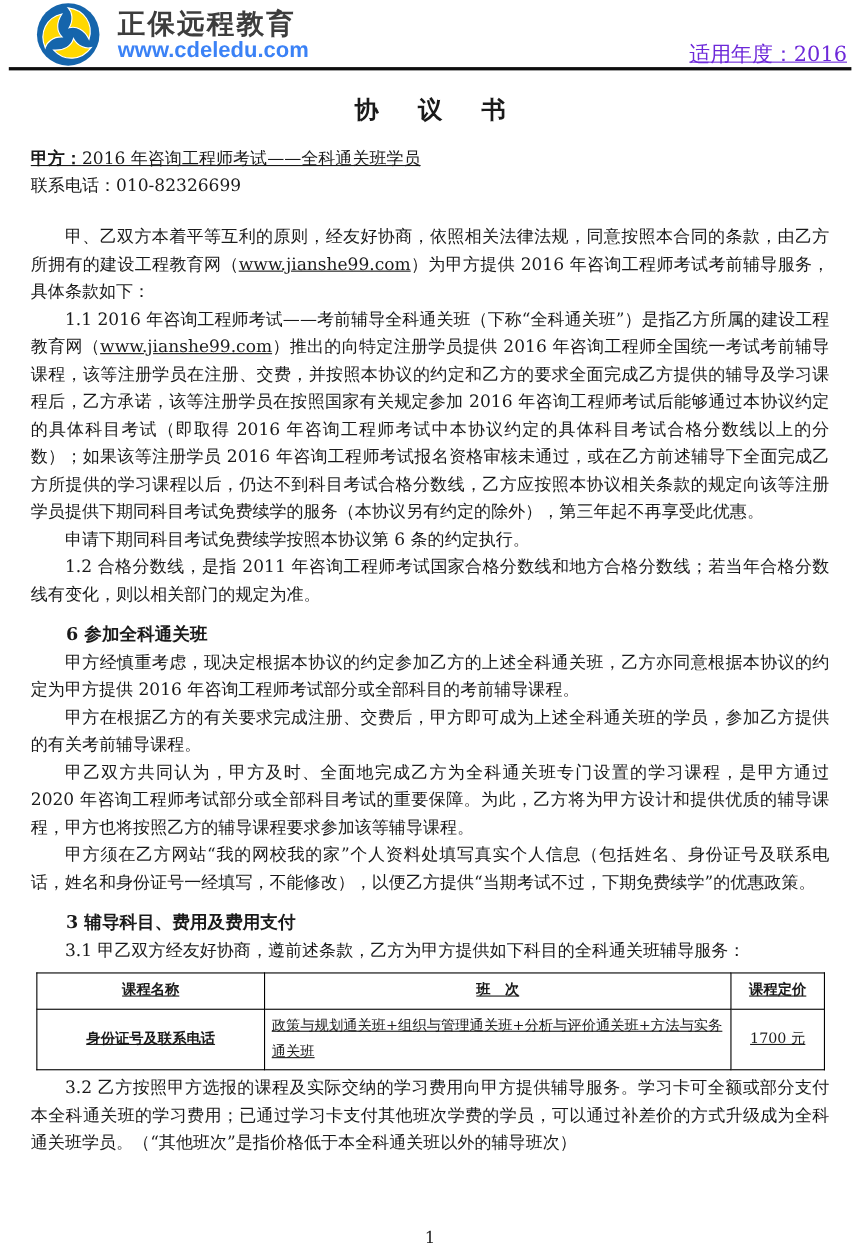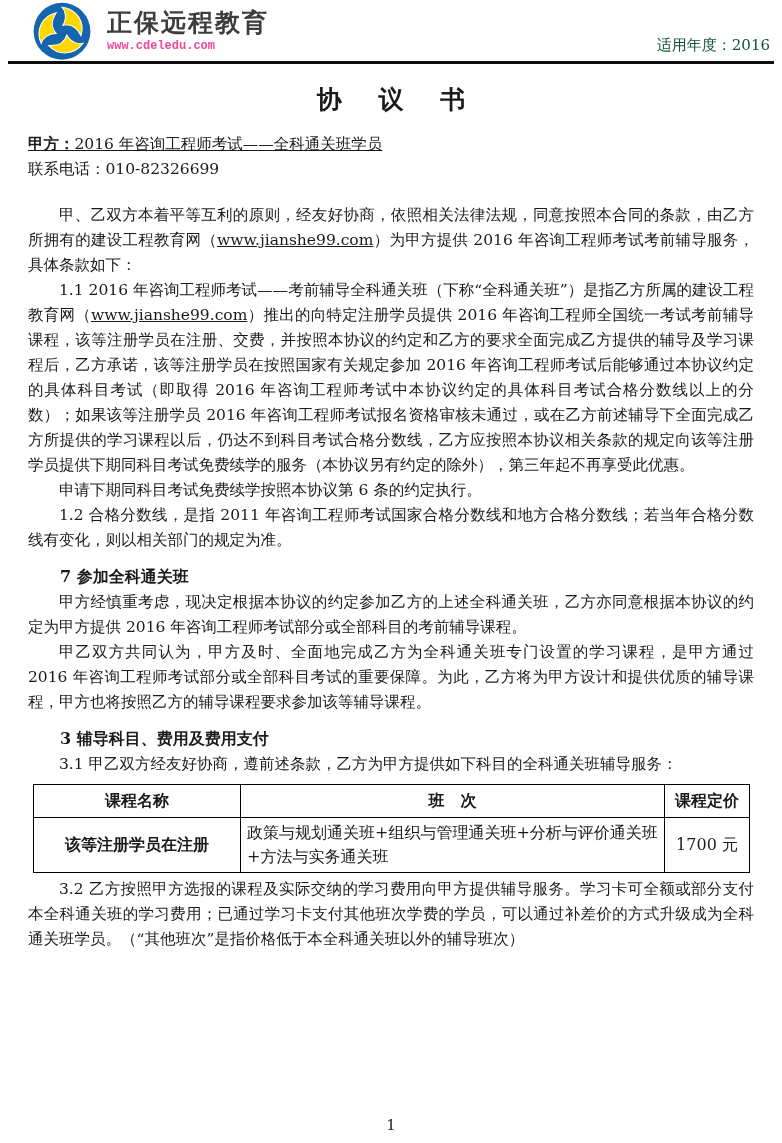--- a/index.html
+++ b/index.html
@@ -13,36 +13,36 @@
     font-family: "DejaVu Serif", "Liberation Serif", serif;
     color: #1a1a1a;
     overflow: hidden;
   }
   
   .hdr { position: relative; height: 58px; }
   .brand { position: absolute; left: 26px; top: 2px; display: flex; align-items: flex-start; }
   .logo { width: 72px; height: 62px; flex: 0 0 auto; }
   .brand-text { margin-left: 9px; padding-top: 6px; font-family: "Liberation Sans", "DejaVu Sans", sans-serif; }
   .brand-name { font-size: 25px; font-weight: bold; color: #3d3d3d; letter-spacing: 2px; line-height: 28px; }
-  .brand-url  { font-size: 12px; font-weight: bold; color: #ec4899; line-height: 20px; font-family: Liberation Mono, monospace; }
-  .year-label { position: absolute; right: 12px; top: 36px; font-size: 15px; color: #14532d; }
+  .brand-url  { font-size: 20px; font-weight: bold; color: #3b82f6; line-height: 20px; }
+  .year-label { position: absolute; right: 12px; top: 36px; font-size: 19px; color: #6d28d9; text-decoration: underline; }
   .hdr-rule { position: absolute; left: 8px; right: 8px; top: 61px; height: 3px; background: #0d0d0d; }
   
   .doc { padding: 0 28px; font-size: 15.5px; line-height: 25px; text-align: justify; }
-  .doc-title { text-align: center; font-size: 25px; font-weight: bold; letter-spacing: 14px; margin-top: 27px; line-height: 30px; text-indent: 14px; }
+  .doc-title { text-align: center; font-size: 22px; font-weight: bold; letter-spacing: 14px; margin-top: 27px; line-height: 30px; text-indent: 14px; }
   .party { margin-top: 0; }
   .party-jia { margin-top: 16px; text-decoration: underline; }
   .party-yi { margin-top: 24px; }
   .indent { text-indent: 2em; }
   .intro { margin-top: 21px; }
   .sec-h { font-weight: bold; font-size: 16px; text-indent: 2em; margin-top: 11px; line-height: 26px; }
   .link { text-decoration: underline; }
   
   .fee-table { border-collapse: collapse; width: 716px; margin: 7px 0 4px 5px; table-layout: fixed; }
-  .fee-table th, .fee-table td { border: 1.5px solid #000; font-size: 16px; line-height: 24px; padding: 3px 6px; }
+  .fee-table th, .fee-table td { border: 1.5px solid #000; font-size: 13px; line-height: 24px; padding: 3px 6px; text-decoration: underline; }
   .fee-table th { font-weight: bold; text-align: center; height: 33px; }
   .col-course { width: 207px; }
   .col-classes { width: 424px; }
   .col-price { width: 85px; }
   td.cell-course { font-weight: bold; text-align: center; }
   td.cell-classes { text-align: left; }
   td.cell-price { text-align: center; }
   
   .pg-num { position: absolute; bottom: 9px; left: 0; right: 0; text-align: center; font-size: 15px; color: #1a1a1a; }
 </style>
@@ -82,45 +82,47 @@
 
     <p class="indent intro"><span>甲、乙双方本着平等互利的原则，经友好协商，依照相关法律法规，同意按照本合同的条款，由乙方所拥有的建设工程教育网（</span><span class="link">www.jianshe99.com</span><span>）为甲方提供 2016 年咨询工程师考试考前辅导服务，具体条款如下：</span></p>
 
 
     <p class="indent"><span>1.1 2016 年咨询工程师考试——考前辅导全科通关班（下称“全科通关班”）是指乙方所属的建设工程教育网（</span><span class="link">www.jianshe99.com</span><span>）推出的向特定注册学员提供 2016 年咨询工程师全国统一考试考前辅导课程，该等注册学员在注册、交费，并按照本协议的约定和乙方的要求全面完成乙方提供的辅导及学习课程后，乙方承诺，该等注册学员在按照国家有关规定参加 2016 年咨询工程师考试后能够通过本协议约定的具体科目考试（即取得 2016 年咨询工程师考试中本协议约定的具体科目考试合格分数线以上的分数）；如果该等注册学员 2016 年咨询工程师考试报名资格审核未通过，或在乙方前述辅导下全面完成乙方所提供的学习课程以后，仍达不到科目考试合格分数线，乙方应按照本协议相关条款的规定向该等注册学员提供下期同科目考试免费续学的服务（本协议另有约定的除外），第三年起不再享受此优惠。</span></p>
 
     <p class="indent">申请下期同科目考试免费续学按照本协议第 6 条的约定执行。</p>
 
     <p class="indent">1.2 合格分数线，是指 2011 年咨询工程师考试国家合格分数线和地方合格分数线；若当年合格分数线有变化，则以相关部门的规定为准。</p>
 
-    <div class="sec-h">7  参加全科通关班</div>
+    <div class="sec-h">6  参加全科通关班</div>
 
     <p class="indent">甲方经慎重考虑，现决定根据本协议的约定参加乙方的上述全科通关班，乙方亦同意根据本协议的约定为甲方提供 2016 年咨询工程师考试部分或全部科目的考前辅导课程。</p>
-    <p class="indent">甲乙双方共同认为，甲方及时、全面地完成乙方为全科通关班专门设置的学习课程，是甲方通过 2016 年咨询工程师考试部分或全部科目考试的重要保障。为此，乙方将为甲方设计和提供优质的辅导课程，甲方也将按照乙方的辅导课程要求参加该等辅导课程。</p>
+    <p class="indent">甲方在根据乙方的有关要求完成注册、交费后，甲方即可成为上述全科通关班的学员，参加乙方提供的有关考前辅导课程。</p>
+    <p class="indent">甲乙双方共同认为，甲方及时、全面地完成乙方为全科通关班专门设置的学习课程，是甲方通过 2020 年咨询工程师考试部分或全部科目考试的重要保障。为此，乙方将为甲方设计和提供优质的辅导课程，甲方也将按照乙方的辅导课程要求参加该等辅导课程。</p>
+    <p class="indent">甲方须在乙方网站“我的网校我的家”个人资料处填写真实个人信息（包括姓名、身份证号及联系电话，姓名和身份证号一经填写，不能修改），以便乙方提供“当期考试不过，下期免费续学”的优惠政策。</p>
 
     <div class="sec-h">3 辅导科目、费用及费用支付</div>
 
     <p class="indent">3.1 甲乙双方经友好协商，遵前述条款，乙方为甲方提供如下科目的全科通关班辅导服务：</p>
 
     <table class="fee-table">
       <colgroup>
         <col class="col-course">
           <col class="col-classes">
           <col class="col-price">
       </colgroup>
       <thead>
         <tr>
           <th>课程名称</th>
           <th>班　次</th>
           <th>课程定价</th>
         </tr>
       </thead>
       <tbody>
         <tr>
-          <td class="cell-course">该等注册学员在注册</td>
+          <td class="cell-course">身份证号及联系电话</td>
           <td class="cell-classes">政策与规划通关班+组织与管理通关班+分析与评价通关班+方法与实务通关班</td>
           <td class="cell-price">1700 元</td>
         </tr>
       </tbody>
     </table>
 
     <p class="indent">3.2 乙方按照甲方选报的课程及实际交纳的学习费用向甲方提供辅导服务。学习卡可全额或部分支付本全科通关班的学习费用；已通过学习卡支付其他班次学费的学员，可以通过补差价的方式升级成为全科通关班学员。（“其他班次”是指价格低于本全科通关班以外的辅导班次）</p>
 
   </div>
 

